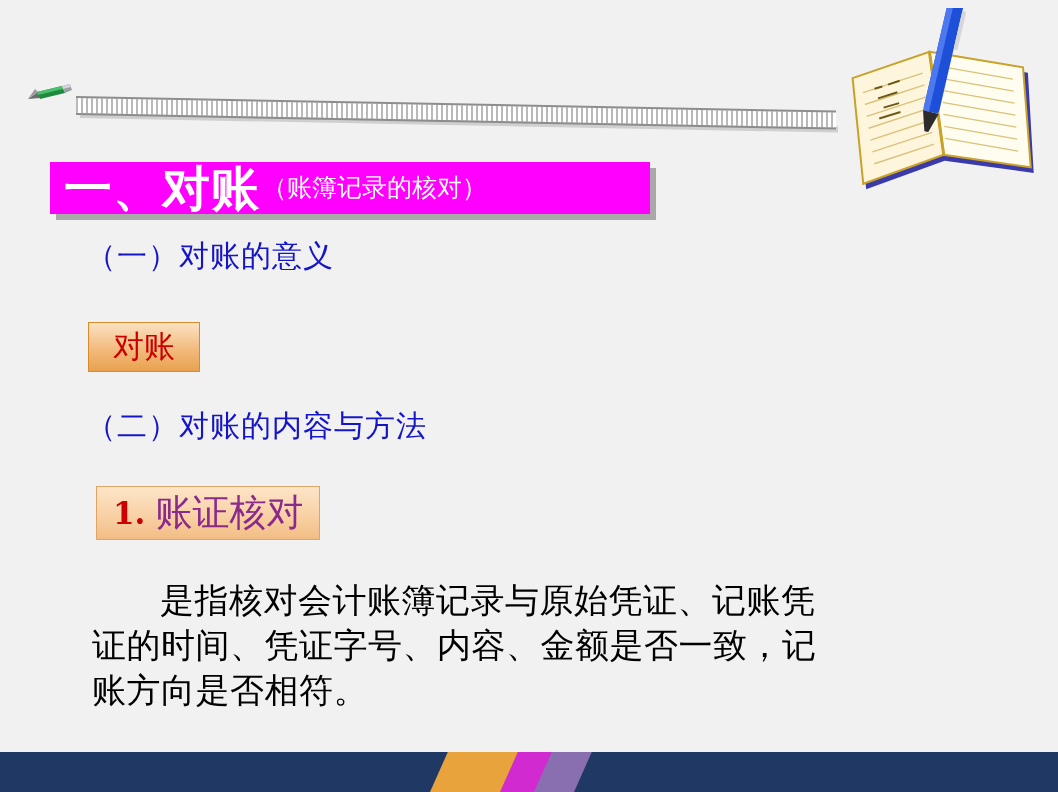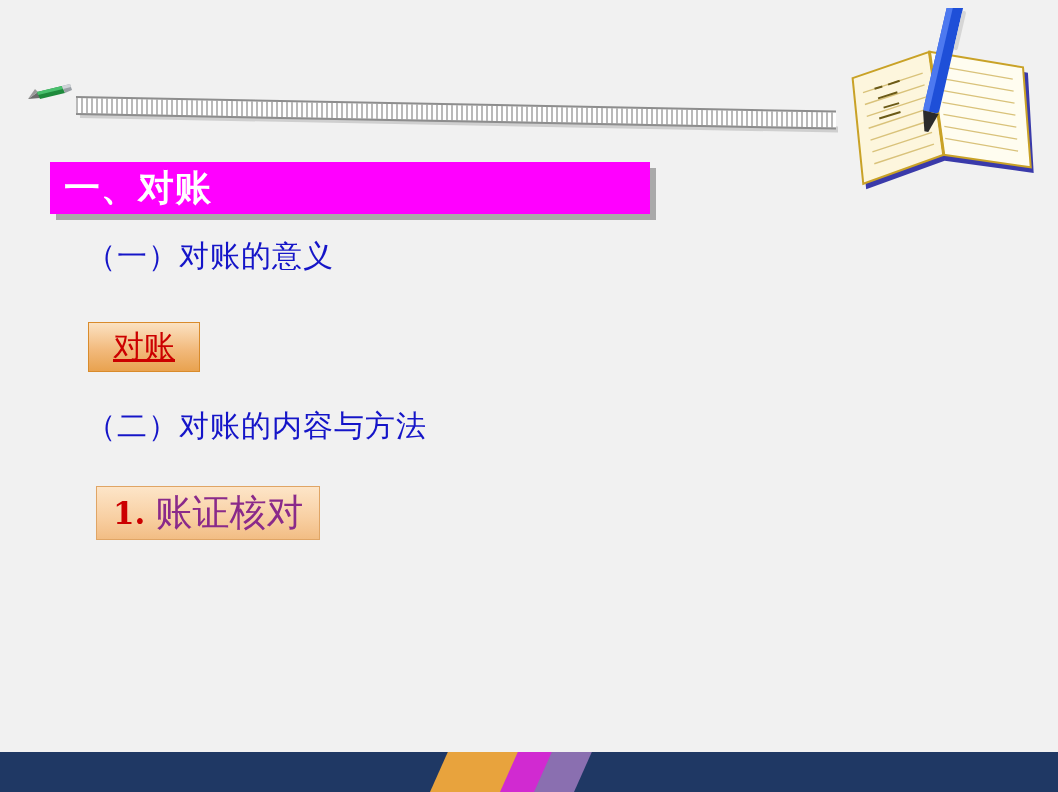--- a/index.html
+++ b/index.html
@@ -91,21 +91,21 @@
     height: 52px;
     background: #ff00ff;
     display: flex;
     align-items: center;
     padding-left: 14px;
     box-sizing: border-box;
   }
   .title-main {
     font-family: "DejaVu Sans", sans-serif;
     font-weight: bold;
-    font-size: 36px;
+    font-size: 48px;
     color: #ffffff;
     letter-spacing: 1px;
     line-height: 1;
   }
   .title-sub {
     font-family: "DejaVu Sans", sans-serif;
     font-size: 25px;
     color: #ffffff;
     line-height: 1;
     margin-left: 2px;
@@ -143,21 +143,20 @@
     border: 1px solid #d98b2b;
     display: flex;
     align-items: center;
     justify-content: center;
   }
   .callout-duizhang span {
     font-family: "DejaVu Serif", serif;
     font-size: 31px;
     color: #cc0000;
     font-weight: normal;
-    text-decoration: underline;
   }
 
   .para-definition {
     position: absolute;
     left: 232px;
     top: 300px;
     width: 600px;
     font-family: "DejaVu Serif", serif;
     font-size: 33px;
     color: #000000;
@@ -304,34 +303,36 @@
         <polygon points="96,110 112,110 106,130 102,130" fill="#2b2b2b"></polygon>
         <rect x="98" y="-16" width="12" height="10" fill="#d6d6d6"></rect>
         <rect x="112" y="4" width="4" height="40" rx="2" fill="#d6d6d6"></rect>
       </g>
     </g>
   </svg>
 
   <div class="title-shadow"></div>
   <div class="title-bar">
     <span class="title-main">一、对账</span>
+    <span class="title-sub">（账簿记录的核对）</span>
   </div>
 
   <div class="heading-1">（一）对账的意义</div>
 
   <div class="callout-duizhang">
     <span>对账</span>
   </div>
 
   <div class="heading-2">（二）对账的内容与方法</div>
 
   <div class="callout-item1">
     <span class="num">1.</span>
     <span class="txt">账证核对</span>
   </div>
 
+  <div class="para-body">是指核对会计账簿记录与原始凭证、记账凭证的时间、凭证字号、内容、金额是否一致，记账方向是否相符。</div>
 
   <div class="bottom-bar"></div>
   <div class="bottom-orange"></div>
   <div class="bottom-magenta"></div>
   <div class="bottom-purple"></div>
 
 </div>
 
 </body></html>

